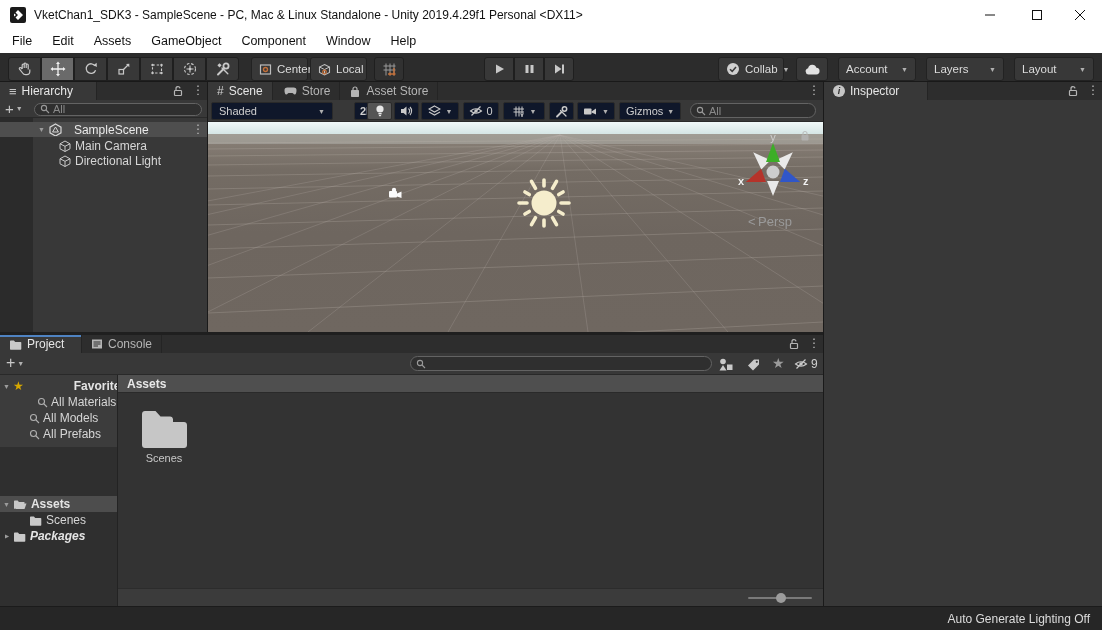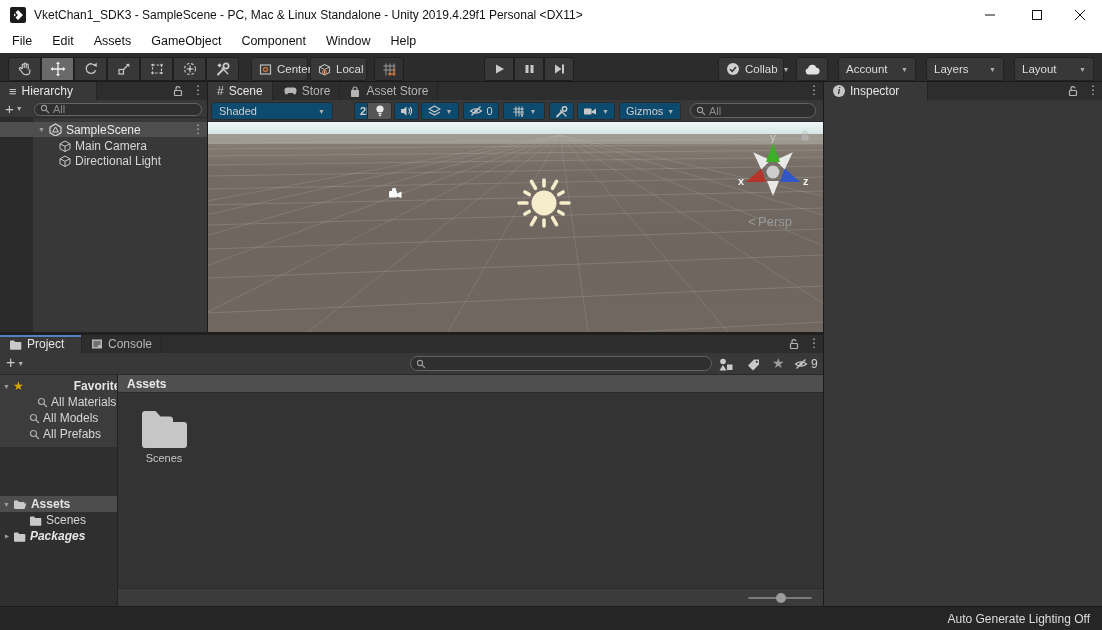--- a/index.html
+++ b/index.html
@@ -29,21 +29,21 @@
   .tab.active{background:#383838;color:#e6e6e6;}
   .panelbar{position:absolute;background:#383838;border-bottom:1px solid #292929;box-sizing:border-box;}
   .search{display:flex;align-items:center;gap:3px;background:#2f2f2f;border:1px solid #636363;border-radius:8px;
           padding:0 5px;box-sizing:border-box;}
   .search input{flex:1;min-width:0;background:transparent;border:0;outline:0;color:#c0c0c0;font-size:11px;padding:0;font-family:"Liberation Sans",sans-serif;}
   .search input::placeholder{color:#8a8a8a;}
   .kebab{color:#bdbdbd;font-size:12px;line-height:10px;}
   .hamb{color:#c6c6c6;font-size:13px;}
   .treelbl{font-size:12px;color:#d6d6d6;white-space:nowrap;}
   .bold{font-weight:bold;color:#e4e4e4;}
-  .scenebtn{position:absolute;top:2px;height:18px;background:#0c4a6e;border:1px solid #2a2a2a;box-sizing:border-box;
+  .scenebtn{position:absolute;top:2px;height:18px;background:#0f172a;border:1px solid #2a2a2a;box-sizing:border-box;
             display:flex;align-items:center;justify-content:center;gap:4px;color:#cfcfcf;font-size:11px;border-radius:2px;}
   .statusbar{left:0;top:606px;width:1102px;height:24px;background:#262626;border-top:1px solid #1b1b1b;box-sizing:border-box;
              display:flex;align-items:center;justify-content:flex-end;padding-right:12px;}
   .statusbar span{font-size:12px;color:#dcdcdc;}
   svg{display:block;}
   .ic{flex:0 0 auto;}
 </style>
 </head>
 <body>
 
@@ -233,21 +233,21 @@
       </span>
     </div>
     <div class="abs" style="left:0;top:36px;width:33px;height:214px;background:#2b2b2b;"></div>
     <div class="abs" style="left:33px;top:36px;width:174px;height:214px;background:#383838;"></div>
     <div class="abs row" style="left:0;top:40px;width:207px;height:15px;background:#4e4e4e;">
       <span class="caret" style="margin-left:38px;color:#9c9c9c;">▼</span>
       <svg width="13" height="13" style="margin-left:4px;">
           <polygon points="6.5,1 12,4.2 12,9.8 6.5,13 1,9.8 1,4.2" fill="none" stroke="#d6d6d6" stroke-width="1.2"></polygon>
           <polygon points="6.5,4 9.4,9 3.6,9" fill="none" stroke="#d6d6d6" stroke-width="1"></polygon>
         </svg>
-      <span class="treelbl" style="margin-left:4px;color:#eaeaea;">SampleScene</span>
+      <span class="treelbl" style="margin-left:12px;color:#eaeaea;">SampleScene</span>
       <span class="kebab abs" style="left:192px;top:2px;">⋮</span>
     </div>
     <div class="abs row" style="left:0;top:71px;width:207px;height:15px;">
       <svg width="12" height="12" style="margin-left:59px;">
           <polygon points="6,1 11,3.8 11,8.8 6,11.5 1,8.8 1,3.8" fill="none" stroke="#c9c9c9" stroke-width="1"></polygon>
           <path d="M1,3.8 L6,6.3 L11,3.8 M6,6.3 V11.5" fill="none" stroke="#c9c9c9" stroke-width="1"></path>
         </svg>
       <span class="treelbl" style="margin-left:4px;">Directional Light</span>
     </div>
     <div class="abs row" style="left:0;top:56px;width:207px;height:15px;">

